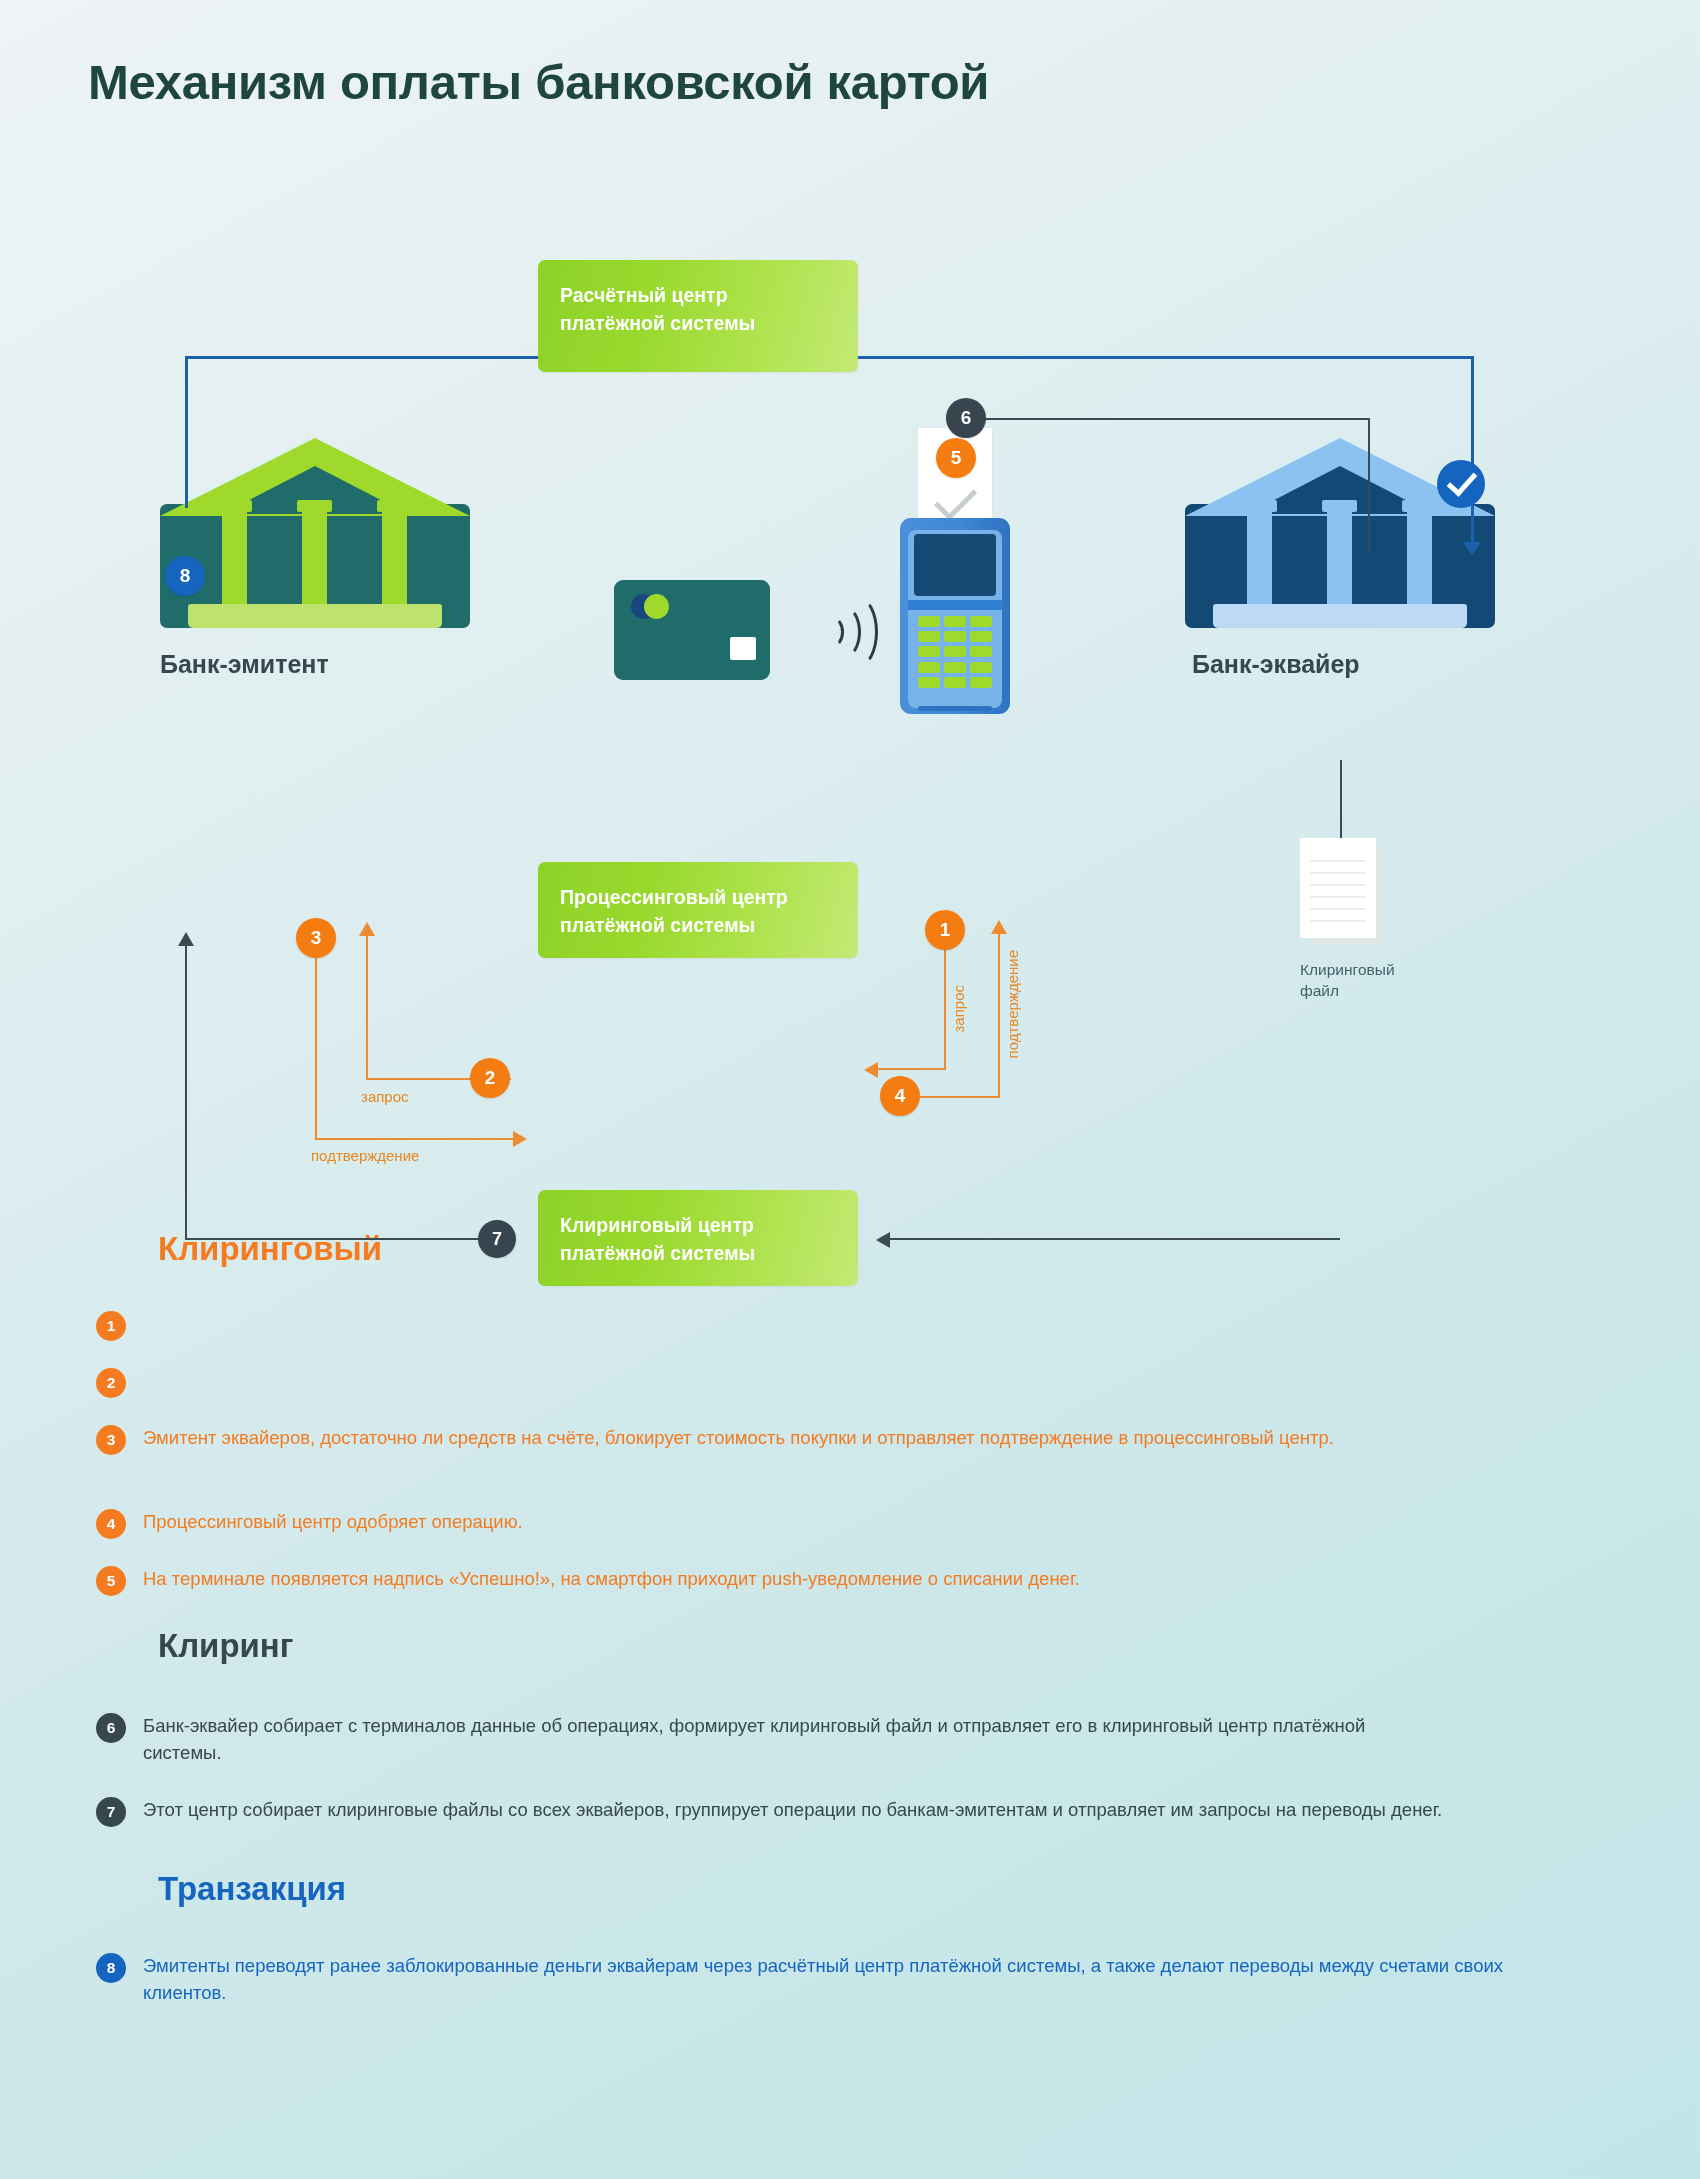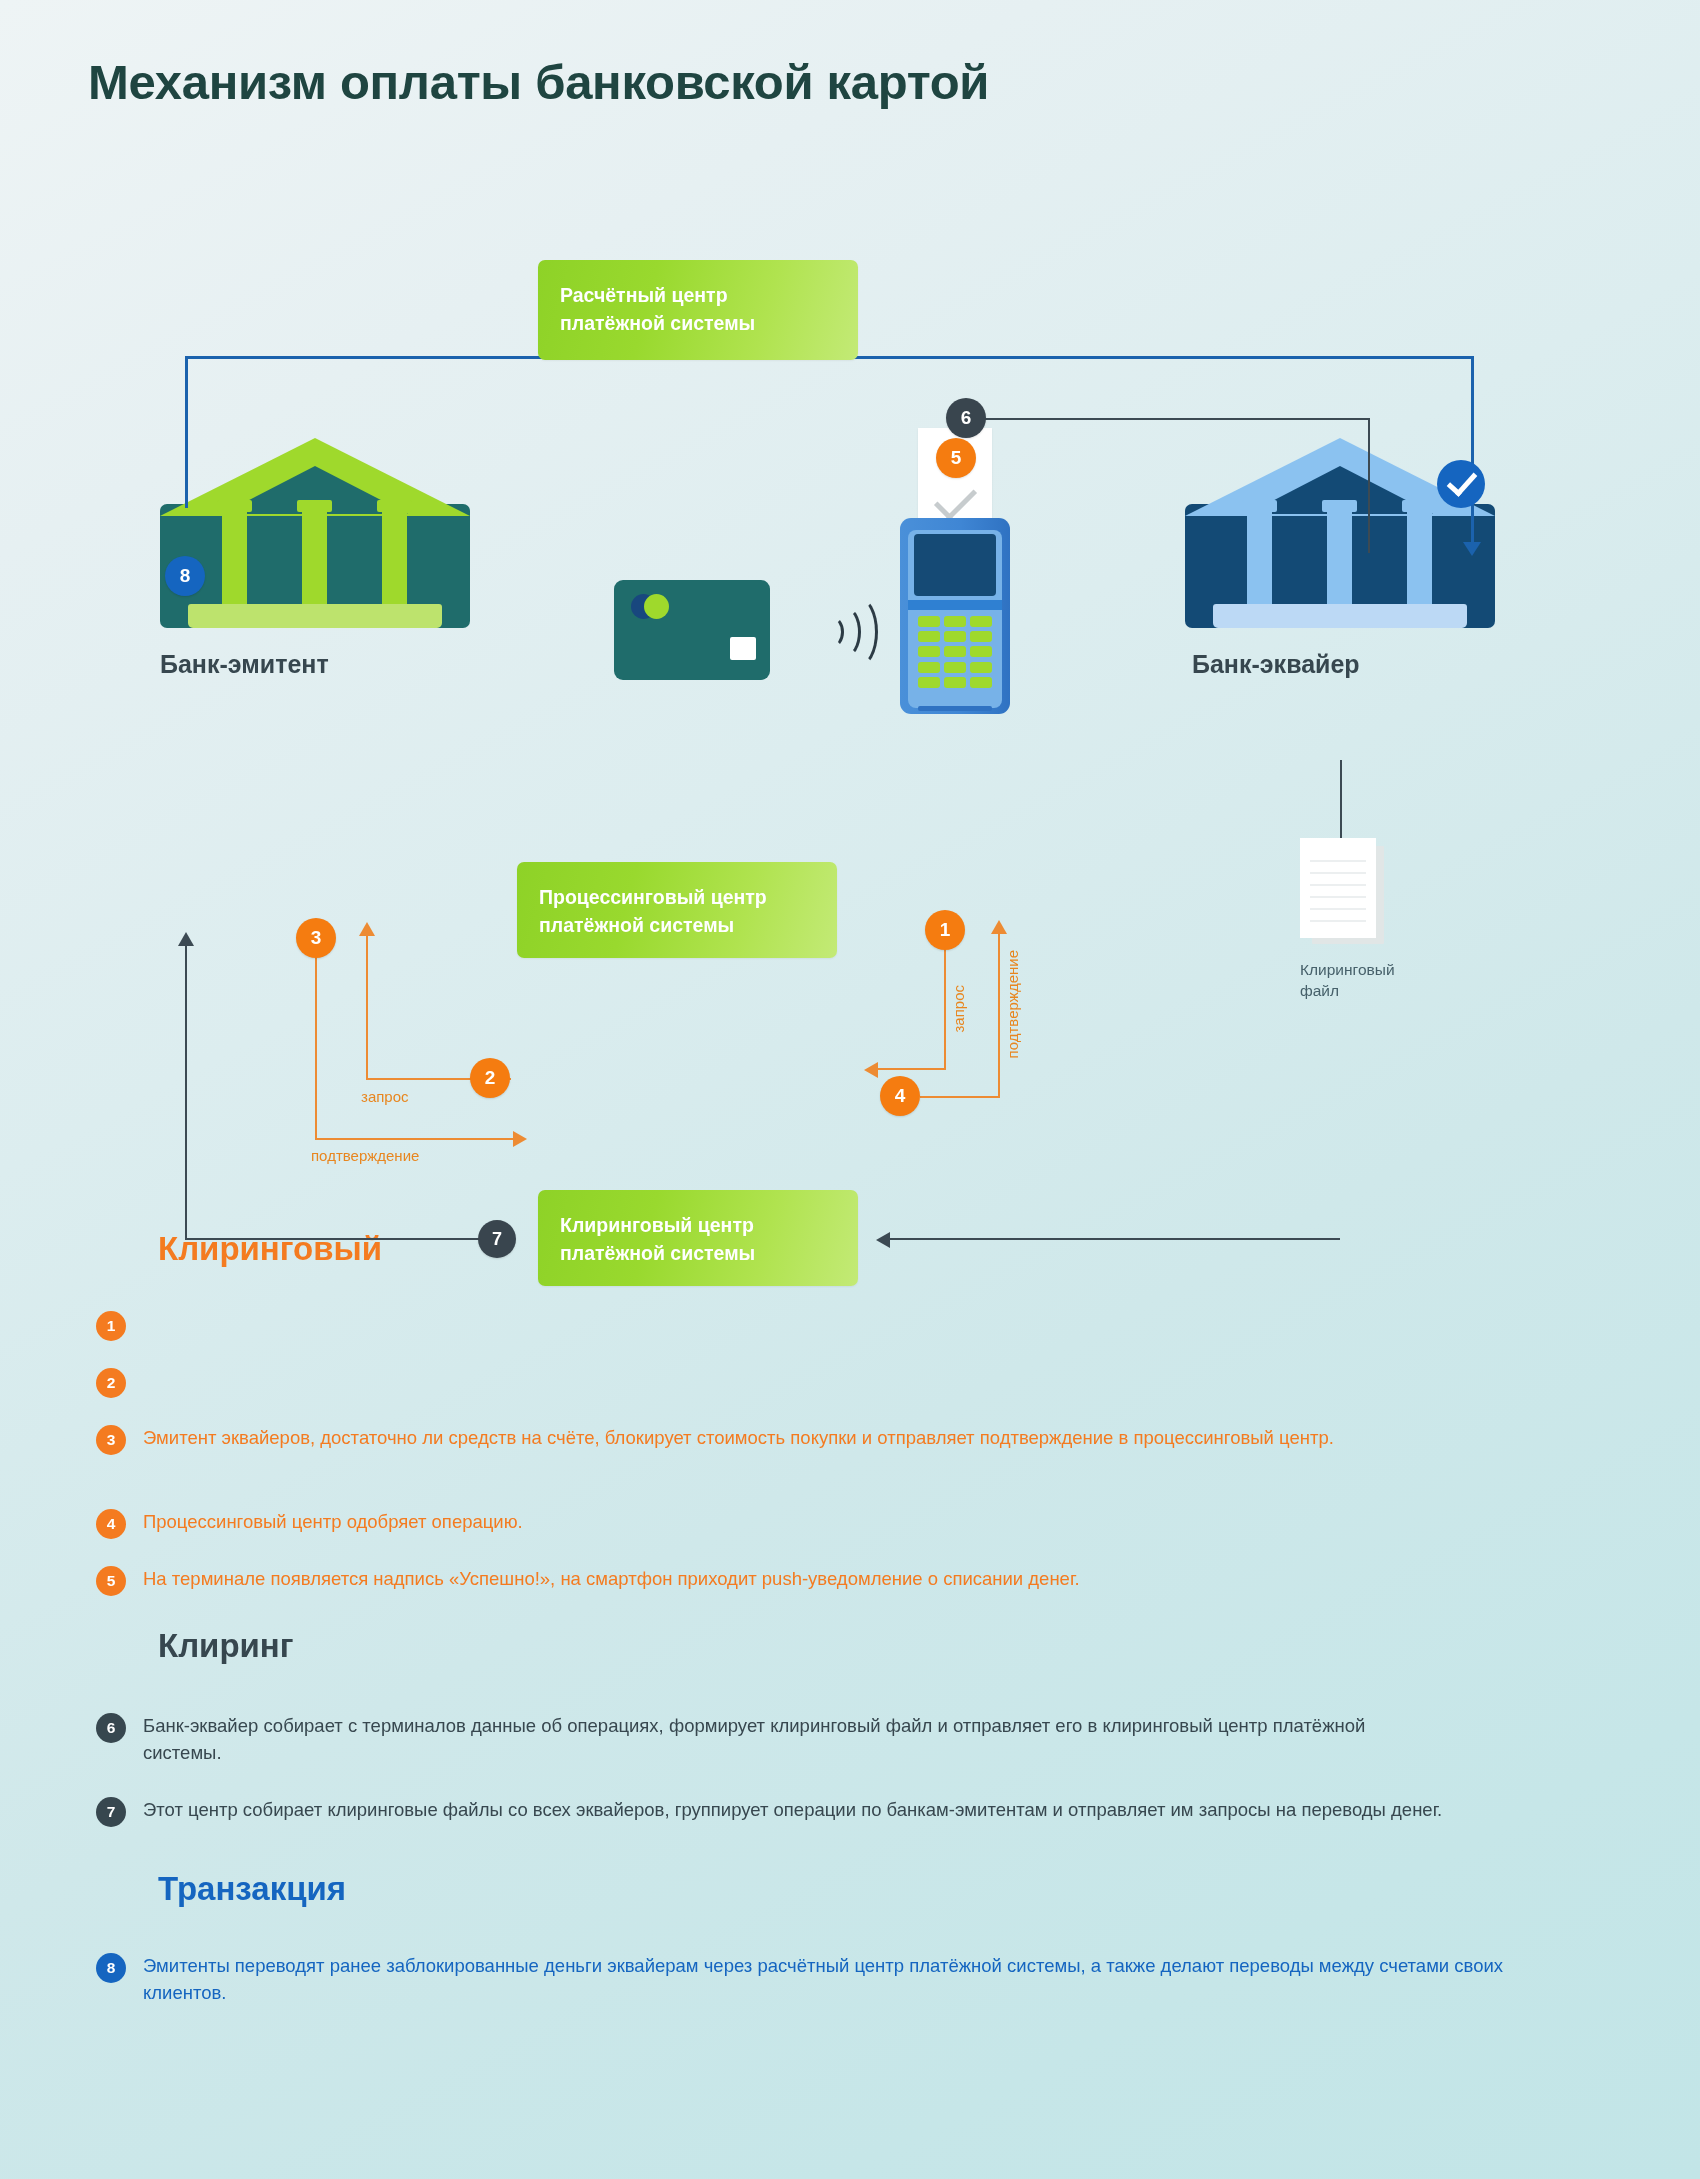--- a/index.html
+++ b/index.html
@@ -130,21 +130,21 @@
   <div class="diagram">
 
     <div class="ln ln-blue" style="left:185px;top:208px;width:2.5px;height:150px;"></div>
     <div class="ln ln-blue" style="left:185px;top:206px;width:1288px;height:2.5px;"></div>
     <div class="ln ln-blue" style="left:1471px;top:206px;width:2.5px;height:196px;"></div>
     <div style="position:absolute;left:1463px;top:392px;width:0;height:0;border-left:9px solid transparent;border-right:9px solid transparent;border-top:14px solid #1b62ad;z-index:4;"></div>
 
     <div class="ln ln-dark" style="left:985px;top:268px;width:385px;height:2.2px;"></div>
     <div class="ln ln-dark" style="left:1368px;top:268px;width:2.2px;height:135px;"></div>
 
-    <div class="gbox" style="left:538px;top:110px;width:320px;height:100px;">
+    <div class="gbox" style="left:538px;top:110px;width:320px;height:112px;">
       <span>Расчётный центр</span>
       <span>платёжной системы</span>
     </div>
 
     <div class="badge b-dark sz40" style="left:946px;top:248px;">6</div>
     <div class="badge b-blue sz40" style="left:165px;top:406px;">8</div>
 
     <div class="bank" style="left:160px;top:288px;">
       <div class="base" style="background:#1f6c6b;"></div>
       <div class="roof" style="border-bottom:78px solid #9fd92c;"></div>
@@ -224,21 +224,21 @@
     <div style="position:absolute;left:359px;top:772px;width:0;height:0;border-left:8px solid transparent;border-right:8px solid transparent;border-bottom:14px solid #ed8b33;z-index:4;"></div>
     <div class="badge b-orange sz40" style="left:470px;top:908px;">2</div>
     <div class="htext-o" style="left:361px;top:938px;">запрос</div>
 
     <div class="ln ln-orange" style="left:315px;top:798px;width:2.2px;height:192px;"></div>
     <div class="ln ln-orange" style="left:315px;top:988px;width:200px;height:2.2px;"></div>
     <div style="position:absolute;left:513px;top:981px;width:0;height:0;border-top:8px solid transparent;border-bottom:8px solid transparent;border-left:14px solid #ed8b33;z-index:4;"></div>
     <div class="badge b-orange sz40" style="left:296px;top:768px;">3</div>
     <div class="htext-o" style="left:311px;top:997px;">подтверждение</div>
 
-    <div class="gbox" style="left:517px;top:712px;width:320px;height:96px;">
+    <div class="gbox" style="left:538px;top:712px;width:320px;height:96px;">
       <span>Процессинговый центр</span>
       <span>платёжной системы</span>
     </div>
 
     <div class="ln ln-orange" style="left:944px;top:790px;width:2.2px;height:130px;"></div>
     <div class="ln ln-orange" style="left:878px;top:918px;width:68px;height:2.2px;"></div>
     <div style="position:absolute;left:864px;top:912px;width:0;height:0;border-top:8px solid transparent;border-bottom:8px solid transparent;border-right:14px solid #ed8b33;z-index:4;"></div>
     <div class="badge b-orange sz40" style="left:925px;top:760px;">1</div>
     <div class="vtext" style="left:950px;top:835px;">запрос</div>
 

